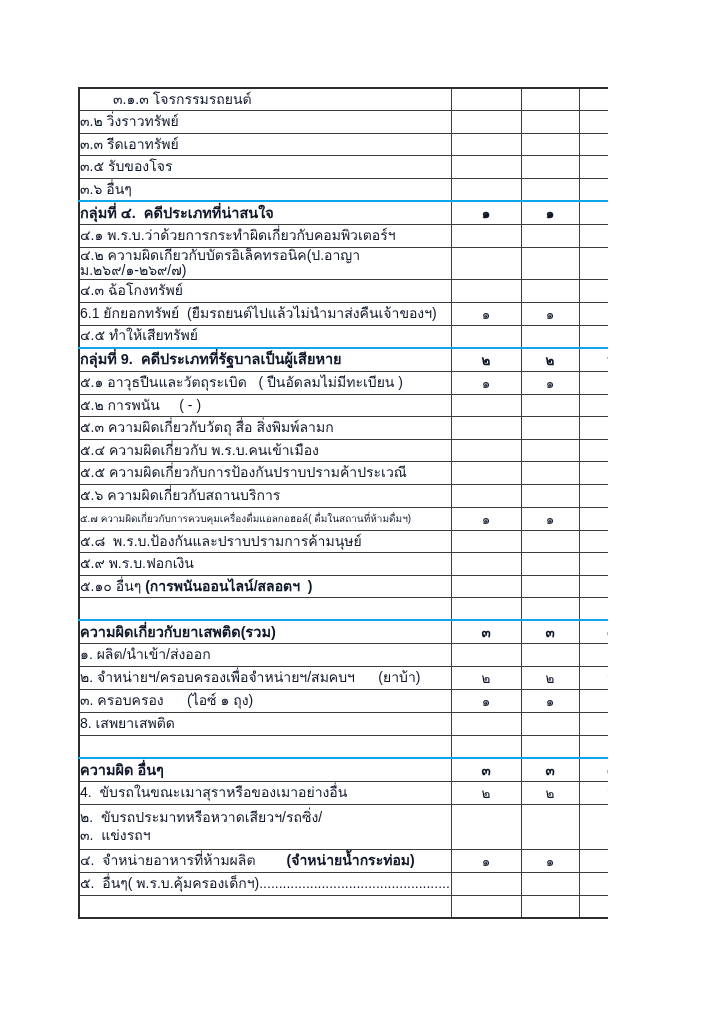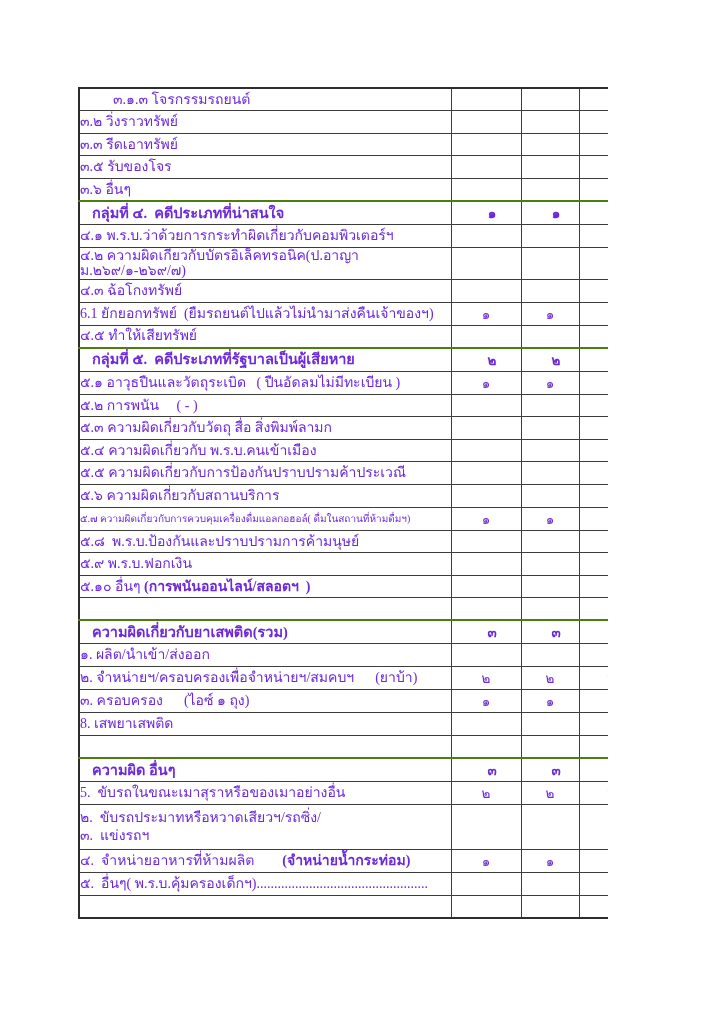--- a/index.html
+++ b/index.html
@@ -1,18 +1,18 @@
 <!DOCTYPE html>
 <html lang="th"><head>
 <meta charset="utf-8">
 <style>
   html,body{margin:0;padding:0;background:#ffffff;}
   .page{
     position:relative;width:608px;height:1024px;background:#ffffff;
-    font-family:Liberation Serif, serif;color:#6d28d9;
+    font-family:Liberation Sans, sans-serif;color:#0f172a;
     overflow:hidden;
   }
   table.report{
     position:absolute;left:78px;top:87px;width:566px;
     border-collapse:collapse;table-layout:fixed;
     border:2px solid #2d2d2d;
   }
   table.report td{
     border:1px solid #3d3d3d;
     padding:0;vertical-align:middle;overflow:hidden;
@@ -20,21 +20,21 @@
   tr.r{height:22.6px;}
   tr.dbl{height:45.2px;}
   td.lbl{
     padding:1px 4px 1px 6px;
     font-size:14px;line-height:1.12;
     white-space:pre-wrap;
   }
   td.lbl.ind1{}
   td.lbl.ind2{padding-left:33px;}
   td.val{text-align:center;font-size:13.5px;}
-  tr.header td{font-weight:bold;border-top:2px solid #4d7c0f;padding-left:12px;}
+  tr.header td{font-weight:bold;border-top:2px solid #0ea5e9;}
   tr.header td.lbl{font-size:14.5px;}
   tr.small td.lbl{font-size:10px;}
   .b{font-weight:bold;}
   .line2{display:block;margin-top:3px;}
 </style>
 </head>
 <body>
 
 <div class="page">
   <table class="report">
@@ -105,21 +105,21 @@
         <td class="val">๑</td>
         <td class="val">๑</td>
       </tr>
       <tr class="r">
         <td class="lbl">๔.๕ ทำให้เสียทรัพย์</td>
         <td class="val"></td>
         <td class="val"></td>
         <td class="val"></td>
       </tr>
       <tr class="r header">
-        <td class="lbl">กลุ่มที่ ๕.  คดีประเภทที่รัฐบาลเป็นผู้เสียหาย</td>
+        <td class="lbl">กลุ่มที่ 9.  คดีประเภทที่รัฐบาลเป็นผู้เสียหาย</td>
         <td class="val">๒</td>
         <td class="val">๒</td>
         <td class="val">๒</td>
       </tr>
       <tr class="r">
         <td class="lbl">๕.๑ อาวุธปืนและวัตถุระเบิด   ( ปืนอัดลมไม่มีทะเบียน )</td>
         <td class="val">๑</td>
         <td class="val">๑</td>
         <td class="val">๑</td>
       </tr>
@@ -219,21 +219,21 @@
         <td class="val"></td>
         <td class="val"></td>
       </tr>
       <tr class="r header">
         <td class="lbl">ความผิด อื่นๆ</td>
         <td class="val">๓</td>
         <td class="val">๓</td>
         <td class="val">๓</td>
       </tr>
       <tr class="r">
-        <td class="lbl ind1">5.  ขับรถในขณะเมาสุราหรือของเมาอย่างอื่น</td>
+        <td class="lbl ind1">4.  ขับรถในขณะเมาสุราหรือของเมาอย่างอื่น</td>
         <td class="val">๒</td>
         <td class="val">๒</td>
         <td class="val">๒</td>
       </tr>
       <tr class="dbl">
         <td class="lbl ind1"><span>๒.  ขับรถประมาทหรือหวาดเสียวฯ/รถซิ่ง/</span><span class="line2">๓.  แข่งรถฯ</span></td>
         <td class="val"></td>
         <td class="val"></td>
         <td class="val"></td>
       </tr>

